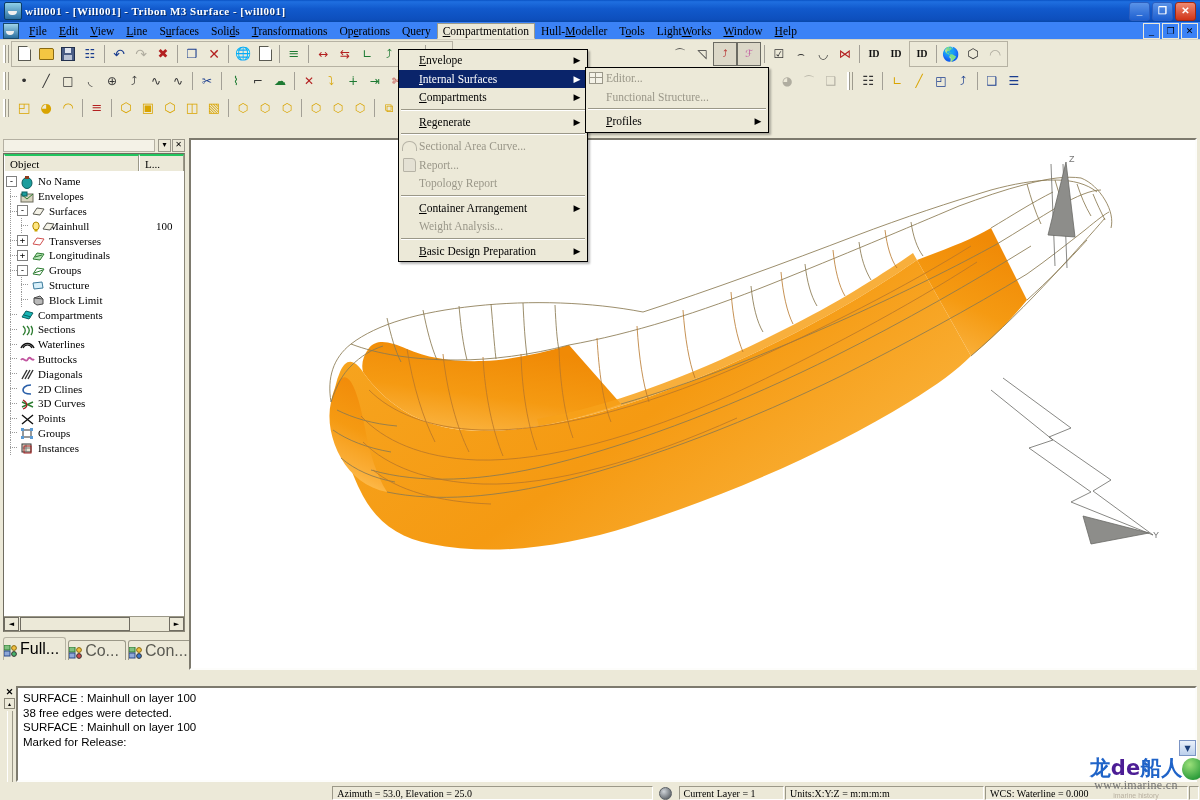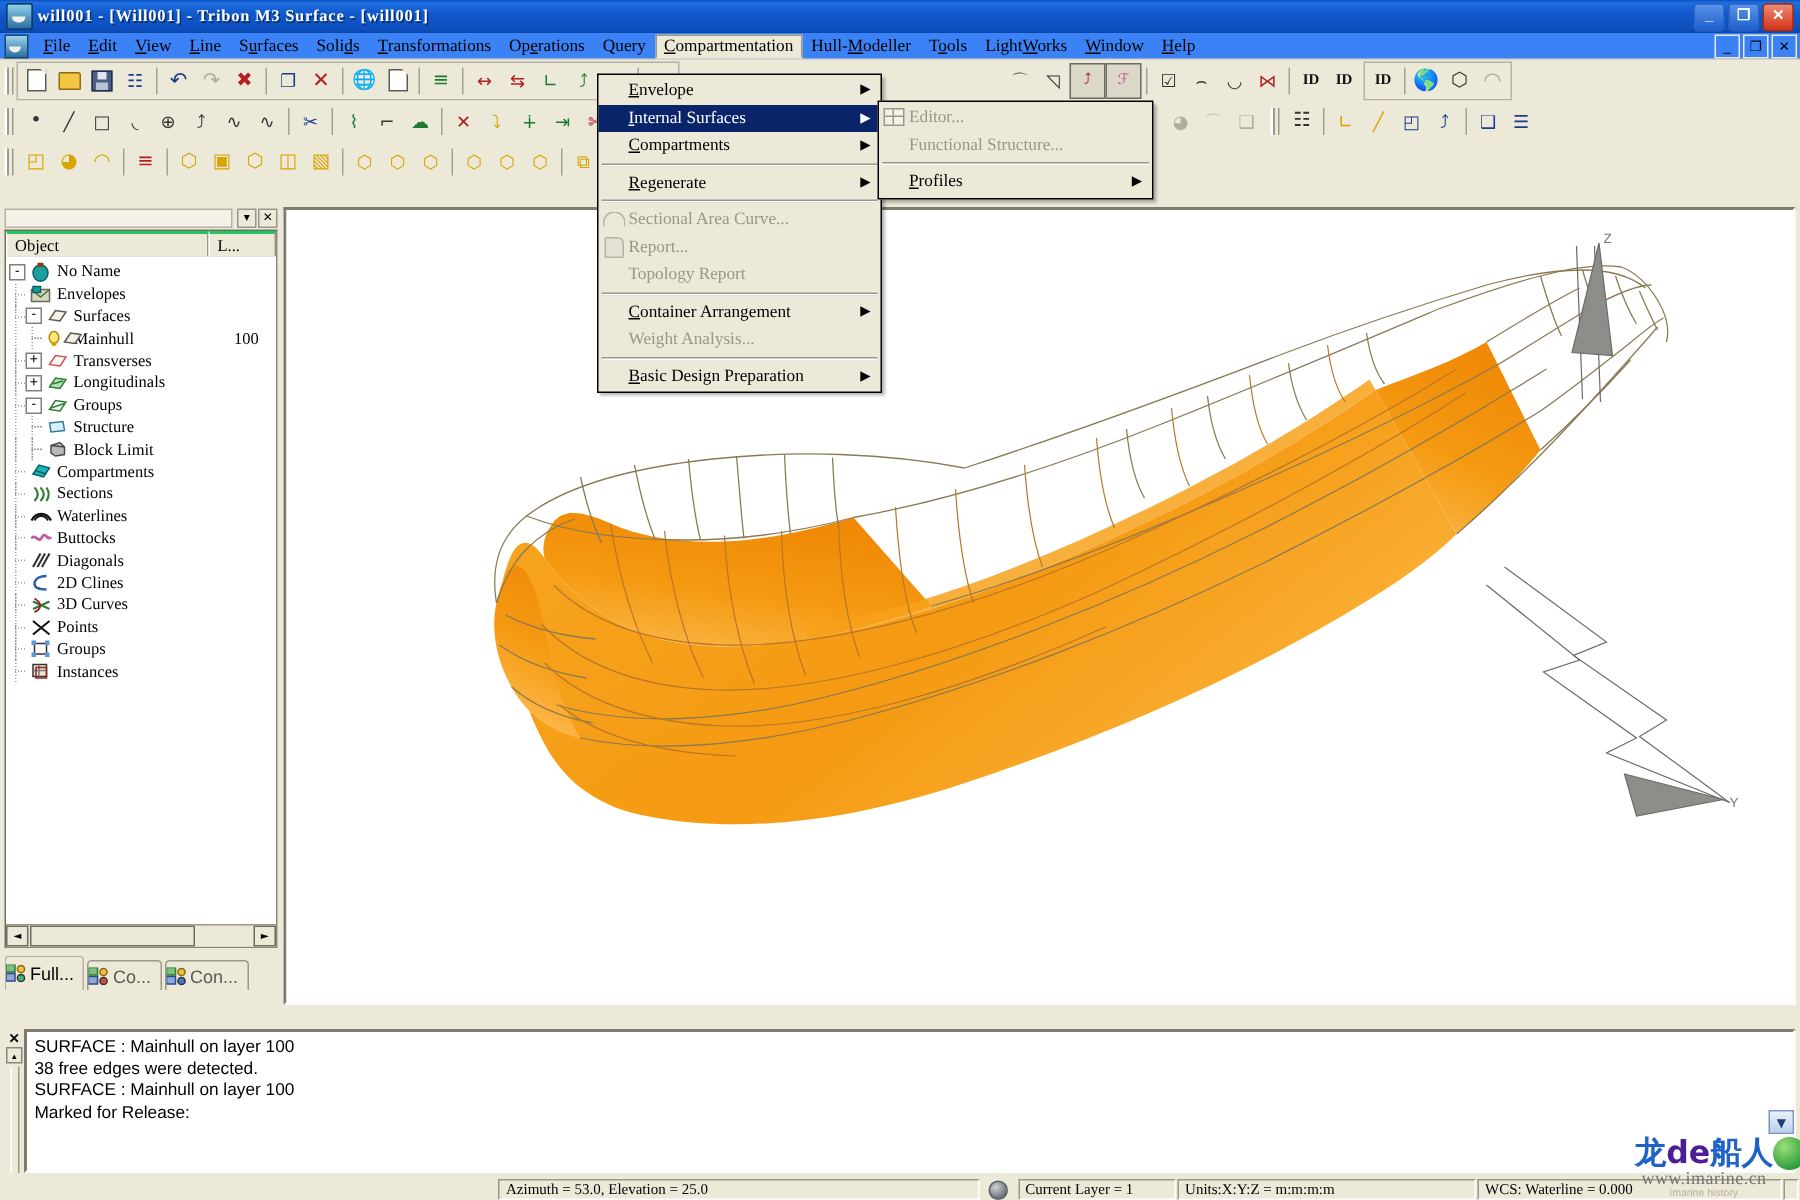--- a/index.html
+++ b/index.html
@@ -140,21 +140,21 @@
       border-top:1px solid #9b9888;display:flex;align-items:center;}
   .sb-hscroll .sbtn{width:13px;height:12px;border:1px solid #6f6c61;background:#ece9d8;
       display:flex;align-items:center;justify-content:center;font-size:7px;
       font-family:"DejaVu Sans",sans-serif;}
   .sb-hscroll .thumb{height:12px;border:1px solid #6f6c61;background:#ece9d8;margin:0 1px;}
   .sb-hscroll .track{flex:1}
   .sbtabs{position:absolute;left:0;right:0;bottom:10px;height:22px;display:flex;align-items:flex-end;}
   .sbtab{
     height:19px;margin-right:2px;padding:0 6px 0 0;display:flex;align-items:center;gap:3px;
     background:#ece9d8;border:1px solid #9b9888;border-bottom:none;border-radius:3px 3px 0 0;
-    font-family:"Liberation Sans",sans-serif;font-size:12px;color:#5a5a52;
+    font-family:"Liberation Sans",sans-serif;font-size:16px;color:#5a5a52;
   }
   .sbtab.active{height:22px;color:#000;background:#ece9d8;border-color:#b6b2a3;}
   .tabico{width:13px;height:12px;position:relative;flex:none;}
 
   
   .viewport{position:absolute;left:189px;top:0;right:3px;bottom:12px;
       background:#fff;border:2px solid;
       border-color:#7d7a6e #fdfdfb #fdfdfb #7d7a6e;}
   .vp-inner{position:absolute;inset:0;overflow:hidden;background:#fff;}
 

